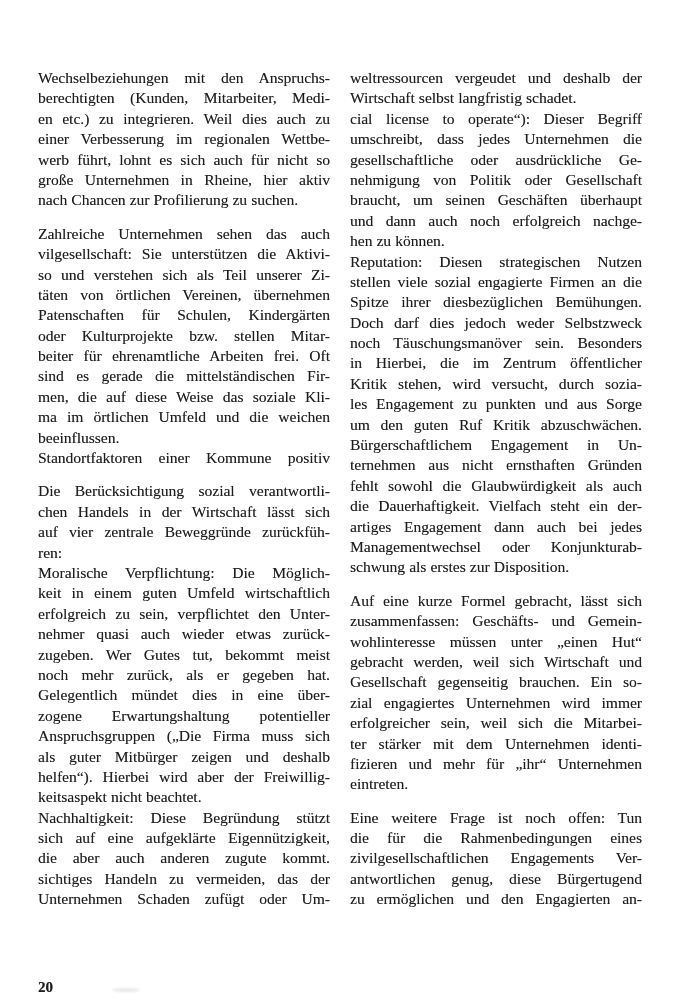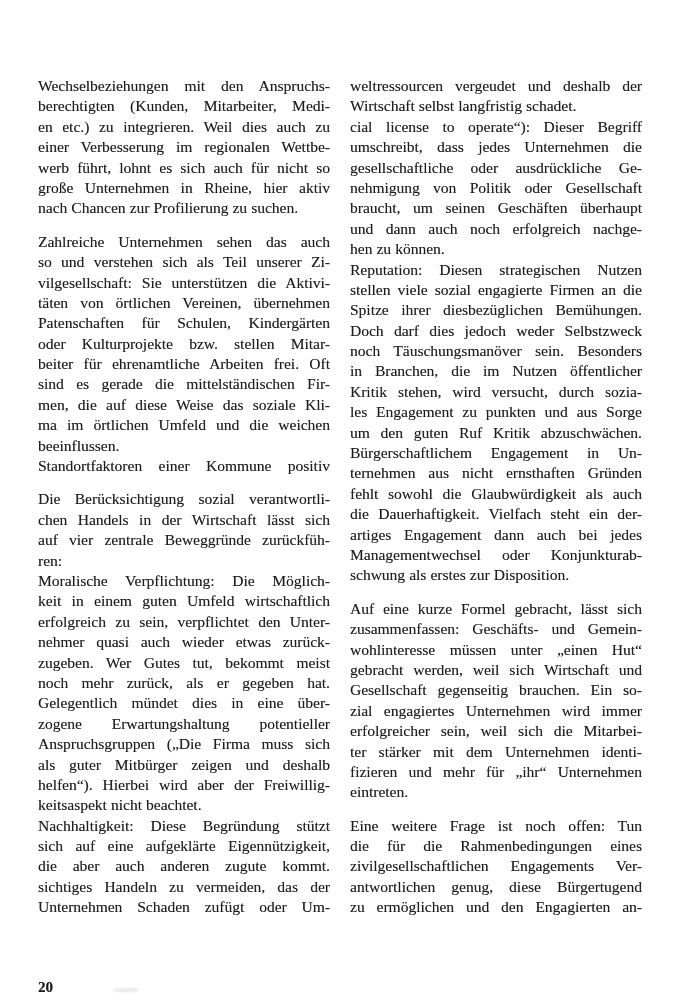--- a/index.html
+++ b/index.html
@@ -11,21 +11,21 @@
     position: relative;
     width: 679px;
     height: 1000px;
     background: #ffffff;
     font-family: "Liberation Serif", "DejaVu Serif", serif;
     color: #1c1c1c;
     overflow: hidden;
   }
   .columns {
     position: absolute;
-    top: 76px;
+    top: 68px;
     left: 38px;
     width: 604px;
     display: flex;
     gap: 20px;
   }
   .column {
     width: 294px;
     font-size: 15.5px;
     line-height: 20.4px;
     text-shadow: 0.2px 0.2px 0.35px rgba(0,0,0,0.4);
@@ -73,22 +73,22 @@
           <div class="line">Wechselbeziehungen mit den Anspruchs-</div>
           <div class="line">berechtigten (Kunden, Mitarbeiter, Medi-</div>
           <div class="line">en etc.) zu integrieren. Weil dies auch zu</div>
           <div class="line">einer Verbesserung im regionalen Wettbe-</div>
           <div class="line">werb führt, lohnt es sich auch für nicht so</div>
           <div class="line">große Unternehmen in Rheine, hier aktiv</div>
           <div class="line last">nach Chancen zur Profilierung zu suchen.</div>
         </div>
         <div class="para gap-after">
           <div class="line">Zahlreiche Unternehmen sehen das auch</div>
+          <div class="line">vilgesellschaft: Sie unterstützen die Aktivi-</div>
           <div class="line">so und verstehen sich als Teil unserer Zi-</div>
-          <div class="line">vilgesellschaft: Sie unterstützen die Aktivi-</div>
           <div class="line">täten von örtlichen Vereinen, übernehmen</div>
           <div class="line">Patenschaften für Schulen, Kindergärten</div>
           <div class="line">oder Kulturprojekte bzw. stellen Mitar-</div>
           <div class="line">beiter für ehrenamtliche Arbeiten frei. Oft</div>
           <div class="line">sind es gerade die mittelständischen Fir-</div>
           <div class="line">men, die auf diese Weise das soziale Kli-</div>
           <div class="line">ma im örtlichen Umfeld und die weichen</div>
           <div class="line last">beeinflussen.</div>
           <div class="line">Standortfaktoren einer Kommune positiv</div>
         </div>
@@ -133,21 +133,21 @@
           <div class="line">braucht, um seinen Geschäften überhaupt</div>
           <div class="line">und dann auch noch erfolgreich nachge-</div>
           <div class="line last">hen zu können.</div>
         </div>
         <div class="para gap-after">
           <div class="line">Reputation: Diesen strategischen Nutzen</div>
           <div class="line">stellen viele sozial engagierte Firmen an die</div>
           <div class="line">Spitze ihrer diesbezüglichen Bemühungen.</div>
           <div class="line">Doch darf dies jedoch weder Selbstzweck</div>
           <div class="line">noch Täuschungsmanöver sein. Besonders</div>
-          <div class="line">in Branchen, die im Nutzen öffentlicher</div>
+          <div class="line">in Hierbei, die im Zentrum öffentlicher</div>
           <div class="line">Kritik stehen, wird versucht, durch sozia-</div>
           <div class="line">les Engagement zu punkten und aus Sorge</div>
           <div class="line">um den guten Ruf Kritik abzuschwächen.</div>
           <div class="line">Bürgerschaftlichem Engagement in Un-</div>
           <div class="line">ternehmen aus nicht ernsthaften Gründen</div>
           <div class="line">fehlt sowohl die Glaubwürdigkeit als auch</div>
           <div class="line">die Dauerhaftigkeit. Vielfach steht ein der-</div>
           <div class="line">artiges Engagement dann auch bei jedes</div>
           <div class="line">Managementwechsel oder Konjunkturab-</div>
           <div class="line last">schwung als erstes zur Disposition.</div>

